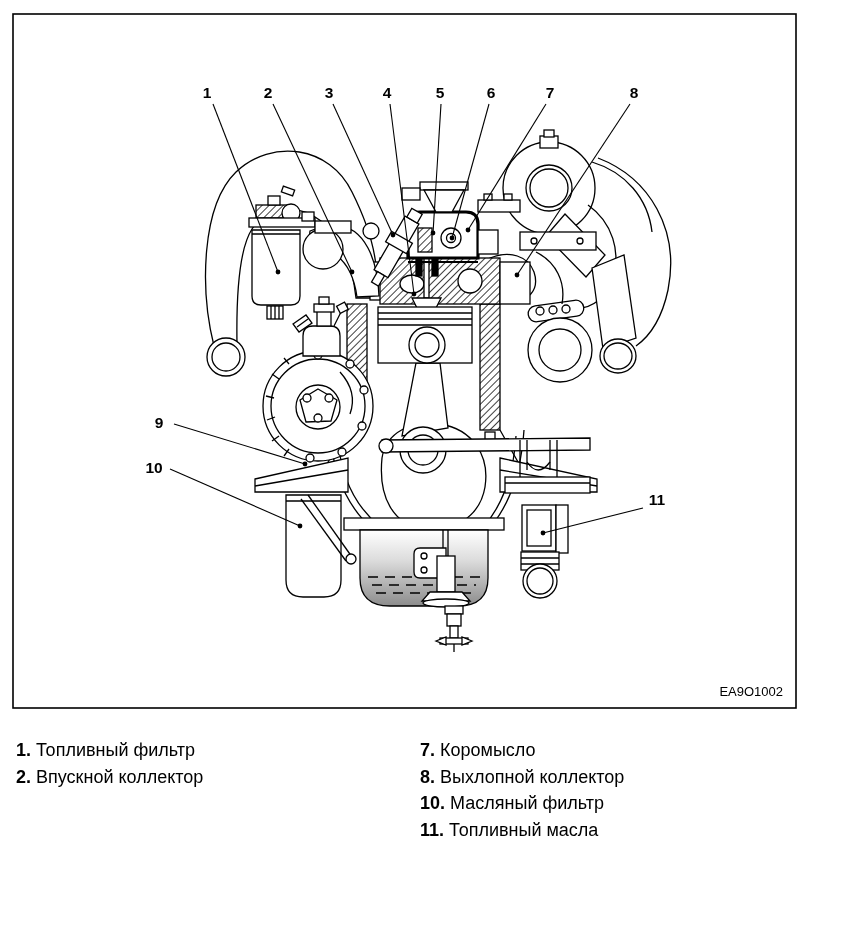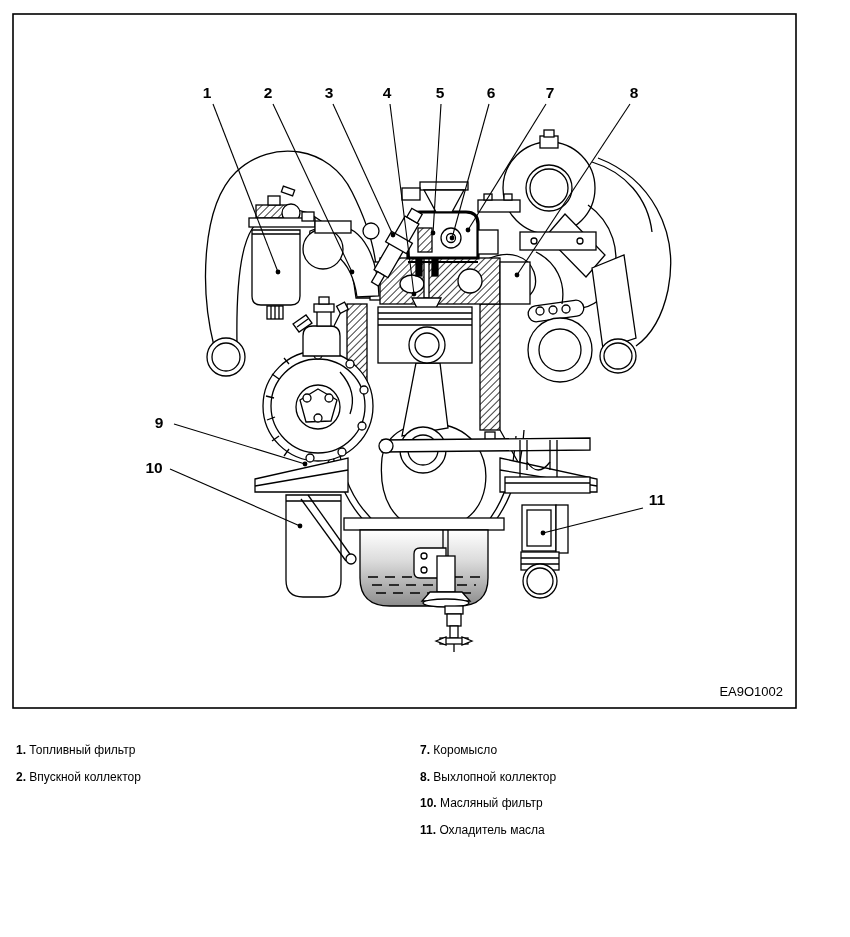--- a/index.html
+++ b/index.html
@@ -14,21 +14,21 @@
   }
   svg text.fig-code{
     font-family:"Liberation Sans","DejaVu Sans",sans-serif;
     font-size:13px;fill:#000;
   }
   .legend{position:absolute;top:737px;left:0;width:850px;}
   .legend-col{position:absolute;top:0;}
   .legend-col.left{left:16px;width:390px;}
   .legend-col.right{left:420px;width:400px;}
   .legend-item{
-    font-size:12px;line-height:26.6px;white-space:nowrap;
+    font-size:18px;line-height:26.6px;white-space:nowrap;
   }
   .legend-item .num{font-weight:700;}
   .legend-item .txt{font-weight:400;}
 </style>
 </head>
 <body>
 
 <div class="diagram-frame">
 <svg width="850" height="720" viewBox="0 0 850 720" xmlns="http://www.w3.org/2000/svg">
   <defs>
@@ -276,15 +276,15 @@
 
 <div class="legend">
   <div class="legend-col left">
     <div class="legend-item"><span class="num">1.</span> <span class="txt">Топливный фильтр</span></div>
     <div class="legend-item"><span class="num">2.</span> <span class="txt">Впускной коллектор</span></div>
   </div>
   <div class="legend-col right">
     <div class="legend-item"><span class="num">7.</span> <span class="txt">Коромысло</span></div>
     <div class="legend-item"><span class="num">8.</span> <span class="txt">Выхлопной коллектор</span></div>
     <div class="legend-item"><span class="num">10.</span> <span class="txt">Масляный фильтр</span></div>
-    <div class="legend-item"><span class="num">11.</span> <span class="txt">Охладитель масла</span></div>
+    <div class="legend-item"><span class="num">11.</span> <span class="txt">Топливный масла</span></div>
   </div>
 </div>
 
 </body></html>

